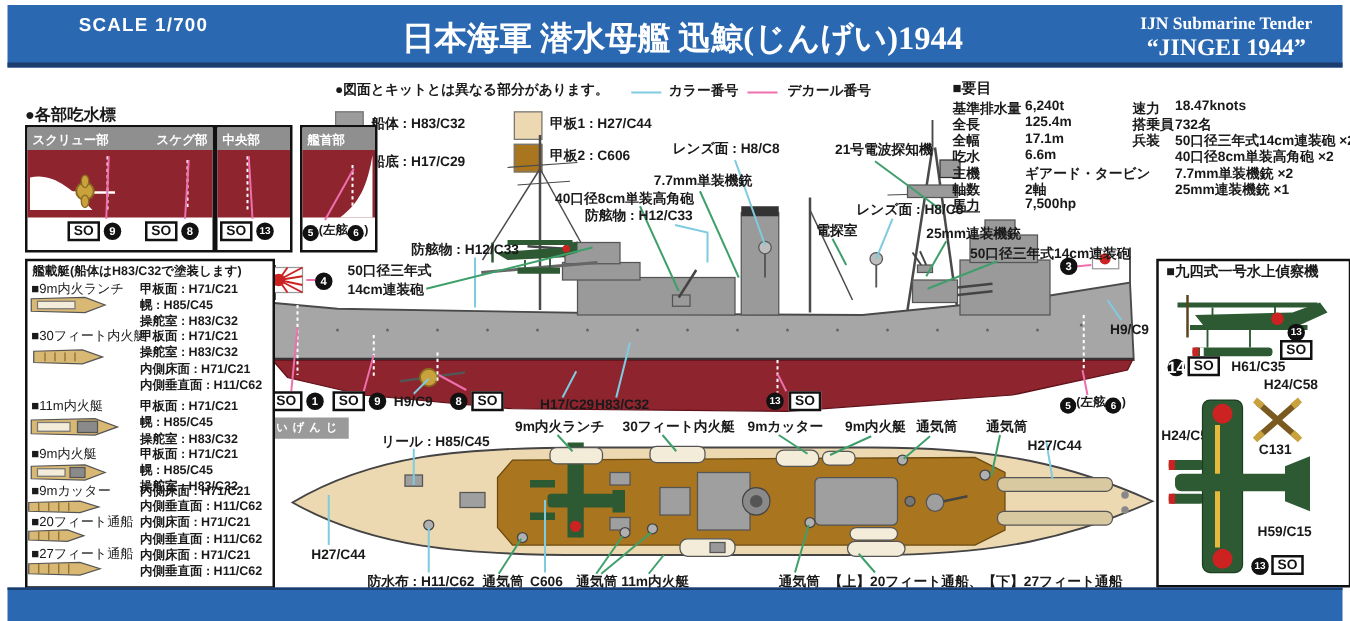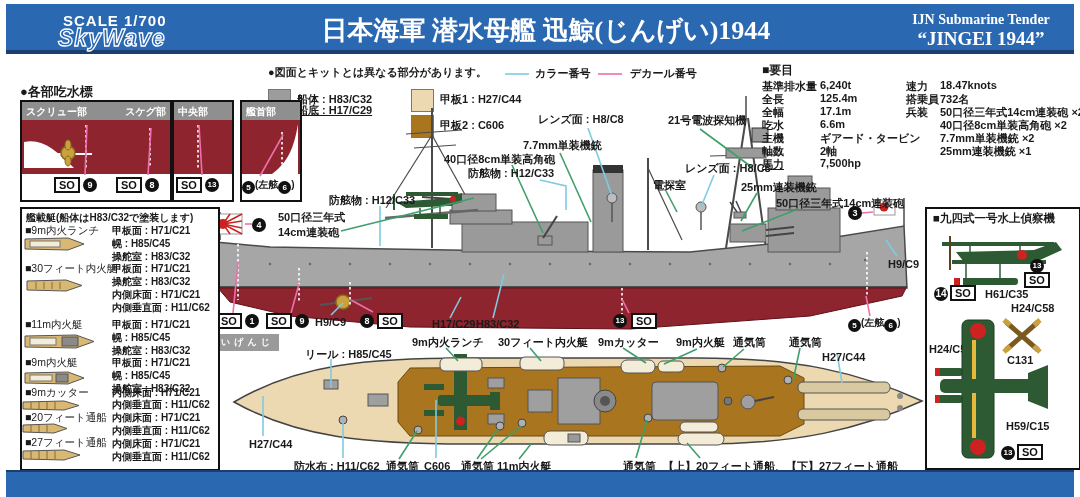--- a/index.html
+++ b/index.html
@@ -54,37 +54,36 @@
   .lp{stroke:#ee6fae;stroke-width:1.6;fill:none;}
   .lw{stroke:#fff;stroke-width:1.6;fill:none;stroke-dasharray:2.5 2.5;}
 </style>
 </head>
 <body>
 
 <div id="canvas">
 
   <div id="hdr" class="bluebar">
     <div class="hdr-scale">SCALE 1/700</div>
-    <div class="hdr-brand">SkyWave</div>
     <div class="hdr-title">日本海軍 潜水母艦 迅鯨(じんげい)1944</div>
     <div class="hdr-en1">IJN Submarine Tender</div>
     <div class="hdr-en2">“JINGEI 1944”</div>
   </div>
 
   <div class="lbl t13" style="left:20px;top:85px;">●各部吃水標</div>
   <div class="lbl" style="left:268px;top:66px;">●図面とキットとは異なる部分があります。</div>
   <div class="lbl" style="left:535px;top:67px;">カラー番号</div>
   <div class="lbl" style="left:630px;top:67px;">デカール番号</div>
 
   <div class="sw" style="left:268px;top:89px;background:#9c9c9c;"></div>
   <div class="lbl" style="left:297px;top:93px;">船体 : H83/C32</div>
   <div class="sw" style="left:411px;top:89px;background:#ecd9b2;"></div>
   <div class="lbl" style="left:440px;top:93px;">甲板1 : H27/C44</div>
   <div class="sw" style="left:268px;top:115px;background:#8e242e;"></div>
-  <div class="lbl" style="left:297px;top:104px;text-decoration:underline;">船底 : H17/C29</div>
+  <div class="lbl" style="left:297px;top:124px;">船底 : H17/C29</div>
   <div class="sw" style="left:411px;top:115px;background:#a9751f;"></div>
   <div class="lbl" style="left:440px;top:119px;">甲板2 : C606</div>
 
   <div class="dpanel" style="left:20px;top:100px;width:148px;height:98px;">
     <div class="dband">
       <span style="left:4px;">スクリュー部</span>
       <span style="right:4px;">スケグ部</span>
     </div>
     <div class="dred"></div>
     <svg width="148" height="98" viewBox="0 0 148 98">
@@ -507,21 +506,21 @@
     <line x1="90" y1="16" x2="90" y2="33" stroke="#2d5a33" stroke-width="1.5"></line>
     <line x1="36" y1="36" x2="36" y2="50" stroke="#2d5a33" stroke-width="1.5"></line>
     <line x1="70" y1="36" x2="70" y2="50" stroke="#2d5a33" stroke-width="1.5"></line>
     <rect x="24" y="50" width="64" height="7" rx="3" fill="#2d5a33"></rect>
     <rect x="24" y="50" width="5" height="7" fill="#cc2222"></rect>
     <rect x="30" y="50" width="3" height="7" fill="#fff"></rect>
     <circle cx="92" cy="27" r="5" fill="#cc2222"></circle>
   </svg>
   <div class="nc" style="left:1030px;top:259px;font-size:8px;">13</div>
   <div class="sob" style="left:1024px;top:272px;">SO</div>
-  <div class="nc" style="left:934px;top:287px;font-size:10px;">14</div>
+  <div class="nc" style="left:934px;top:287px;font-size:13px;">14</div>
   <div class="sob" style="left:950px;top:285px;">SO</div>
   <div class="lbl" style="left:985px;top:288px;">H61/C35</div>
   <div class="lbl" style="left:1011px;top:302px;">H24/C58</div>
   <svg style="left:1000px;top:318px;" width="44" height="40" viewBox="0 0 44 40">
     <line x1="6" y1="4" x2="38" y2="32" stroke="#7a5a20" stroke-width="5"></line>
     <line x1="38" y1="4" x2="6" y2="32" stroke="#7a5a20" stroke-width="5"></line>
     <line x1="4" y1="2" x2="10" y2="7" stroke="#c9a23e" stroke-width="5"></line>
     <line x1="34" y1="28" x2="40" y2="34" stroke="#c9a23e" stroke-width="5"></line>
     <line x1="40" y1="2" x2="34" y2="7" stroke="#c9a23e" stroke-width="5"></line>
     <line x1="10" y1="28" x2="4" y2="34" stroke="#c9a23e" stroke-width="5"></line>

